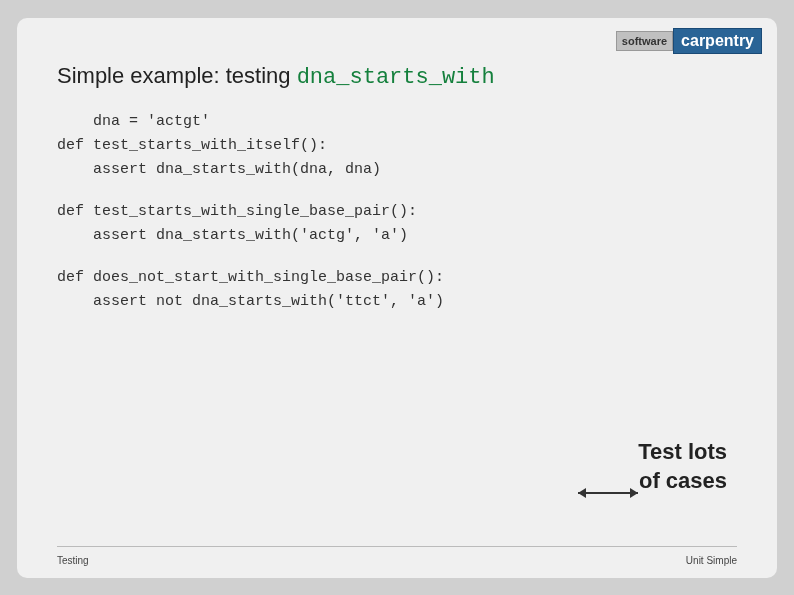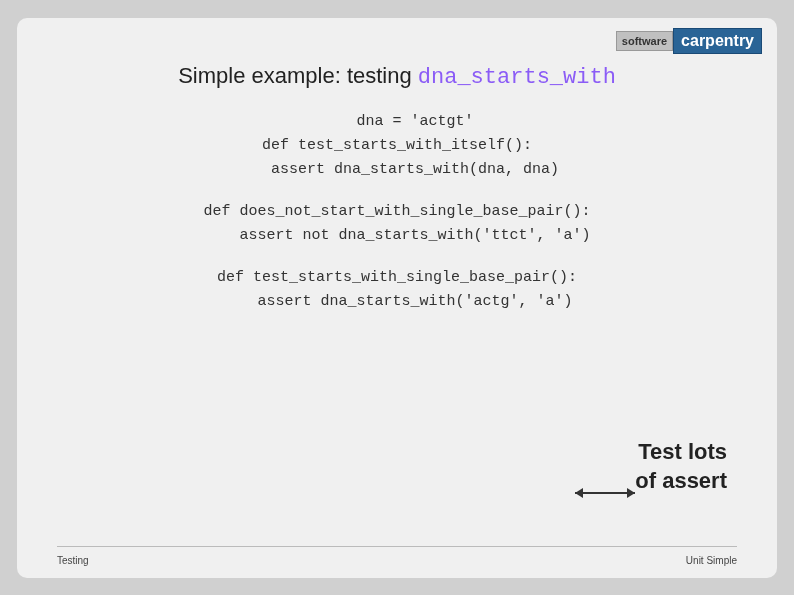--- a/index.html
+++ b/index.html
@@ -1,15 +1,15 @@
 <!DOCTYPE html>
 <html><head>
   <meta charset="utf-8">
   <style>
-    * { box-sizing: border-box; margin: 0; padding: 0; text-align: center; }
+    * { box-sizing: border-box; margin: 0; padding: 0; }
 
     body {
       width: 794px;
       height: 595px;
       background: #d0d0d0;
       font-family: Arial, sans-serif;
       display: flex;
       align-items: center;
       justify-content: center;
     }
@@ -56,21 +56,21 @@
       font-size: 22px;
       font-weight: normal;
       color: #222;
       margin-bottom: 20px;
       margin-top: 15px;
     }
 
     .slide-title .code-inline {
       font-family: 'Courier New', Courier, monospace;
       font-size: 22px;
-      color: #8b5cf6;
+      color: #15803d;
     }
 
     .code-block {
       font-family: 'Courier New', Courier, monospace;
       font-size: 15px;
       color: #333;
       line-height: 1.6;
       flex: 1;
     }
 
@@ -155,36 +155,36 @@
     <span>Simple example: testing </span><span class="code-inline">dna_starts_with</span>
   </div>
 
   <div class="code-block">
     <div class="section">
       <div>&nbsp;&nbsp;&nbsp;&nbsp;dna = 'actgt'</div>
       <div>def test_starts_with_itself():</div>
       <div>&nbsp;&nbsp;&nbsp;&nbsp;assert dna_starts_with(dna, dna)</div>
     </div>
     <div class="section">
+      <div>def test_starts_with_single_base_pair():</div>
+      <div>&nbsp;&nbsp;&nbsp;&nbsp;assert dna_starts_with('actg', 'a')</div>
+    </div>
+    <div class="section">
       <div>def does_not_start_with_single_base_pair():</div>
       <div>&nbsp;&nbsp;&nbsp;&nbsp;assert not dna_starts_with('ttct', 'a')</div>
-    </div>
-    <div class="section">
-      <div>def test_starts_with_single_base_pair():</div>
-      <div>&nbsp;&nbsp;&nbsp;&nbsp;assert dna_starts_with('actg', 'a')</div>
     </div>
   </div>
 
   <div class="annotation-area">
     <div class="annotation-arrow">
       <div class="arrow-line"></div>
     </div>
     <div class="annotation-text">
       <span>Test lots</span><br>
-      <span>of assert</span>
+      <span>of cases</span>
     </div>
   </div>
 
   <div class="footer">
     <span>Testing</span>
     <span>Unit Simple</span>
   </div>
 
 </div>
 

